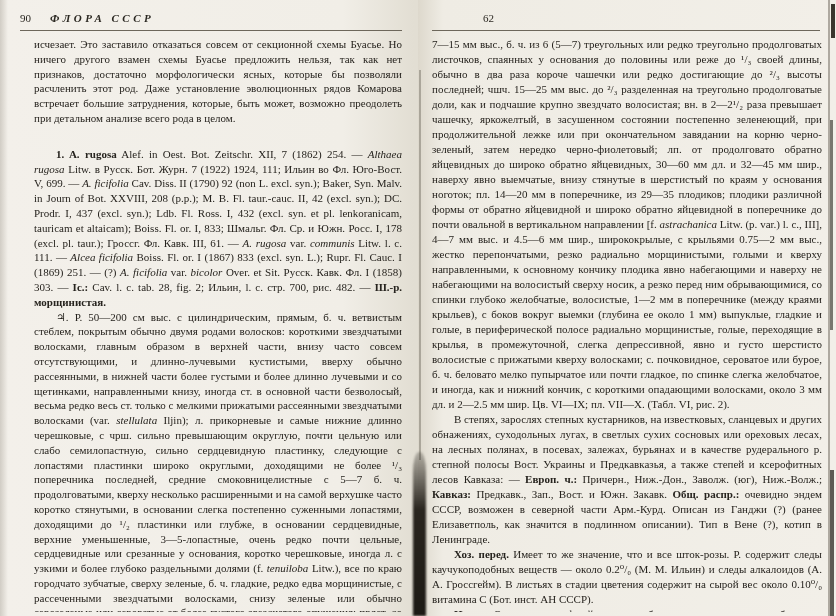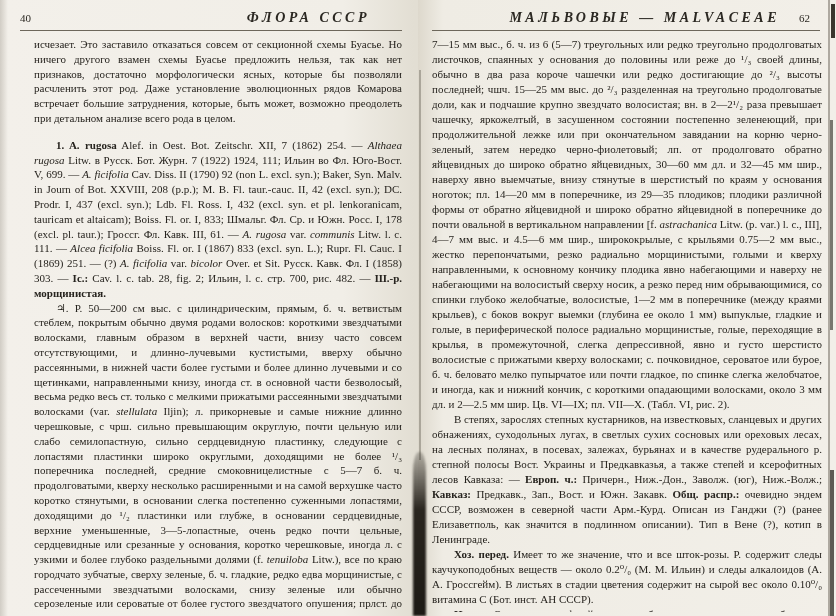--- a/index.html
+++ b/index.html
@@ -16,42 +16,42 @@
   }
   .page.left{left:0;background:linear-gradient(90deg,#f3f0ea 0%,#f1eee7 82%,#e2ded3 99%);}
   .page.right{left:418px;background:linear-gradient(90deg,#ddd8cc 0%,#efece4 6%,#f2efe8 100%);}
   .pg-head{
     position:absolute;top:8px;left:0;right:0;height:20px;
     display:flex;align-items:center;
   }
   .page.left .pg-head{padding:0 18px 0 20px;}
   .page.right .pg-head{padding:0 26px 0 16px;}
   .running-title{
-    flex:1;text-align:right;
-    font-style:italic;font-weight:bold;font-size:14px;letter-spacing:3.5px;
+    flex:1;text-align:left;
+    font-style:italic;font-weight:bold;font-size:11px;letter-spacing:3.5px;
     color:#2b2822;
   }
   .pg-num{font-size:11px;color:#2b2822;width:30px;}
   .page.left .pg-num{text-align:left;}
   .page.right .pg-num{text-align:right;}
   .head-rule{
     position:absolute;top:30px;height:1px;background:#6d675b;
   }
   .page.left .head-rule{left:20px;right:16px;}
   .page.right .head-rule{left:14px;right:16px;}
   .pg-body{
     position:absolute;top:37px;bottom:4px;
     font-size:11px;line-height:14.8px;
     text-align:justify;overflow:hidden;
   }
   .page.left .pg-body{left:34px;right:16px;}
   .page.right .pg-body{left:14px;right:14px;line-height:15px;}
   .pg-body p{margin:0;}
   .pg-body p.indent{text-indent:22px;}
-  .pg-body p.gap{margin-top:12px;}
+  .pg-body p.gap{margin-top:21px;}
   .run-i{font-style:italic;}
   .run-b{font-weight:bold;}
   
   .spine-line{
     position:absolute;left:419px;top:70px;width:2px;height:390px;
     background:rgba(74,68,58,.35);filter:blur(.4px);
   }
   .spine-blob{
     position:absolute;left:413px;top:452px;width:13px;height:164px;
     background:linear-gradient(180deg,rgba(43,39,32,.25) 0%,#2a261f 35%,#1d1a15 100%);
@@ -70,36 +70,35 @@
     background:linear-gradient(90deg,rgba(120,113,100,.28),rgba(120,113,100,0));
   }
 </style>
 </head>
 <body>
 
 <div class="spread">
 
   <div class="page left">
     <div class="pg-head">
-      <span class="pg-num">40</span>
+      <span class="pg-num">90</span>
       <span class="running-title">ФЛОРА СССР</span>
       <span class="pg-num"></span>
     </div>
     <div class="head-rule"></div>
     <div class="pg-body">
         <p class=""><span>исчезает. Это заставило отказаться совсем от секционной схемы Буасье. Но ничего другого взамен схемы Буасье предложить нельзя, так как нет признаков, достаточно морфологически ясных, которые бы позволяли расчленить этот род. Даже установление эволюционных рядов Комарова встречает большие затруднения, которые, быть может, возможно преодолеть при детальном анализе всего рода в целом.</span></p>
         <p class="indent gap"><span class="run-b">1. A. rugosa</span><span> Alef. in Oest. Bot. Zeitschr. XII, 7 (1862) 254. — </span><span class="run-i">Althaea rugosa</span><span> Litw. в Русск. Бот. Журн. 7 (1922) 1924, 111; Ильин во Фл. Юго-Вост. V, 699. — </span><span class="run-i">A. ficifolia</span><span> Cav. Diss. II (1790) 92 (non L. excl. syn.); Baker, Syn. Malv. in Journ of Bot. XXVIII, 208 (p.p.); M. B. Fl. taur.-cauc. II, 42 (excl. syn.); DC. Prodr. I, 437 (excl. syn.); Ldb. Fl. Ross. I, 432 (excl. syn. et pl. lenkoranicam, tauricam et altaicam); Boiss. Fl. or. I, 833; Шмальг. Фл. Ср. и Южн. Росс. I, 178 (excl. pl. taur.); Гроссг. Фл. Кавк. III, 61. — </span><span class="run-i">A. rugosa</span><span> var. </span><span class="run-i">communis</span><span> Litw. l. c. 111. — </span><span class="run-i">Alcea ficifolia</span><span> Boiss. Fl. or. I (1867) 833 (excl. syn. L.); Rupr. Fl. Cauc. I (1869) 251. — (?) </span><span class="run-i">A. ficifolia</span><span> var. </span><span class="run-i">bicolor</span><span> Over. et Sit. Русск. Кавк. Фл. I (1858) 303. — </span><span class="run-b">Ic.:</span><span> Cav. l. c. tab. 28, fig. 2; Ильин, l. c. стр. 700, рис. 482. — </span><span class="run-b">Ш.-р. морщинистая.</span></p>
         <p class="indent"><span>♃. Р. 50—200 см выс. с цилиндрическим, прямым, б. ч. ветвистым стеблем, покрытым обычно двумя родами волосков: короткими звездчатыми волосками, главным образом в верхней части, внизу часто совсем отсутствующими, и длинно-лучевыми кустистыми, вверху обычно рассеянными, в нижней части более густыми и более длинно лучевыми и со щетинками, направленными книзу, иногда ст. в основной части безволосый, весьма редко весь ст. только с мелкими прижатыми рассеянными звездчатыми волосками (var. </span><span class="run-i">stellulata</span><span> Iljin); л. прикорневые и самые нижние длинно черешковые, с чрш. сильно превышающим округлую, почти цельную или слабо семилопастную, сильно сердцевидную пластинку, следующие с лопастями пластинки широко округлыми, доходящими не более ¹/₃ поперечника последней, средние смоковницелистные с 5—7 б. ч. продолговатыми, кверху несколько расширенными и на самой верхушке часто коротко стянутыми, в основании слегка постепенно суженными лопастями, доходящими до ¹/₂ пластинки или глубже, в основании сердцевидные, верхние уменьшенные, 3—5-лопастные, очень редко почти цельные, сердцевидные или срезанные у основания, коротко черешковые, иногда л. с узкими и более глубоко раздельными долями (f. </span><span class="run-i">tenuiloba</span><span> Litw.), все по краю городчато зубчатые, сверху зеленые, б. ч. гладкие, редко едва морщинистые, с рассеченными звездчатыми волосками, снизу зеленые или обычно серозеленые или сероватые от более густого звездчатого опушения; прлст. до половины 3—4-раздельные, пушистые. Цв. в длинной олиственной кисти, одиночные или по два; подчашие</span></p>
       </div>
   </div>
 
   <div class="page right">
     <div class="pg-head">
       <span class="pg-num"></span>
-      <span class="running-title">МАЛЬВОВЫЕ — MALVACEAE</span>
       <span class="pg-num">62</span>
     </div>
     <div class="head-rule"></div>
     <div class="pg-body">
         <p class=""><span>7—15 мм выс., б. ч. из 6 (5—7) треугольных или редко треугольно продолговатых листочков, спаянных у основания до половины или реже до ¹/₃ своей длины, обычно в два раза короче чашечки или редко достигающие до ²/₃ высоты последней; чшч. 15—25 мм выс. до ²/₃ разделенная на треугольно продолговатые доли, как и подчашие крупно звездчато волосистая; вн. в 2—2¹/₂ раза превышает чашечку, яркожелтый, в засушенном состоянии постепенно зеленеющий, при продолжительной лежке или при окончательном завядании на корню черно-зеленый, затем нередко черно-фиолетовый; лп. от продолговато обратно яйцевидных до широко обратно яйцевидных, 30—60 мм дл. и 32—45 мм шир., наверху явно выемчатые, внизу стянутые в шерстистый по краям у основания ноготок; пл. 14—20 мм в поперечнике, из 29—35 плодиков; плодики различной формы от обратно яйцевидной и широко обратно яйцевидной в поперечнике до почти овальной в вертикальном направлении [f. </span><span class="run-i">astrachanica</span><span> Litw. (p. var.) l. c., III], 4—7 мм выс. и 4.5—6 мм шир., ширококрылые, с крыльями 0.75—2 мм выс., жестко перепончатыми, резко радиально морщинистыми, голыми и кверху направленными, к основному кончику плодика явно набегающими и наверху не набегающими на волосистый сверху носик, а резко перед ним обрывающимися, со спинки глубоко желобчатые, волосистые, 1—2 мм в поперечнике (между краями крыльев), с боков вокруг выемки (глубина ее около 1 мм) выпуклые, гладкие и голые, в периферической полосе радиально морщинистые, голые, переходящие в крылья, в промежуточной, слегка депрессивной, явно и густо шерстисто волосистые с прижатыми кверху волосками; с. почковидное, сероватое или бурое, б. ч. беловато мелко пупырчатое или почти гладкое, по спинке слегка желобчатое, и иногда, как и нижний кончик, с короткими опадающими волосками, около 3 мм дл. и 2—2.5 мм шир. Цв. VI—IX; пл. VII—X. (Табл. VI, рис. 2).</span></p>
         <p class="indent"><span>В степях, зарослях степных кустарников, на известковых, сланцевых и других обнажениях, суходольных лугах, в светлых сухих сосновых или ореховых лесах, на лесных полянах, в посевах, залежах, бурьянах и в качестве рудерального р. степной полосы Вост. Украины и Предкавказья, а также степей и ксерофитных лесов Кавказа: — </span><span class="run-b">Европ. ч.:</span><span> Причерн., Ниж.-Дон., Заволж. (юг), Ниж.-Волж.; </span><span class="run-b">Кавказ:</span><span> Предкавк., Зап., Вост. и Южн. Закавк. </span><span class="run-b">Общ. распр.:</span><span> очевидно эндем СССР, возможен в северной части Арм.-Курд. Описан из Ганджи (?) (ранее Елизаветполь, как значится в подлинном описании). Тип в Вене (?), котип в Ленинграде.</span></p>
         <p class="indent"><span class="run-b">Хоз. перед.</span><span> Имеет то же значение, что и все шток-розы. Р. содержит следы каучукоподобных веществ — около 0.2⁰/₀ (М. М. Ильин) и следы алкалоидов (А. А. Гроссгейм). В листьях в стадии цветения содержит на сырой вес около 0.10⁰/₀ витамина С (Бот. инст. АН СССР).</span></p>
         <p class="indent"><span class="run-b">Ильин.</span><span> Очень полиморфный на всем набегающими ареала вид, требует еще специального изучения.</span></p>
       </div>
   </div>

